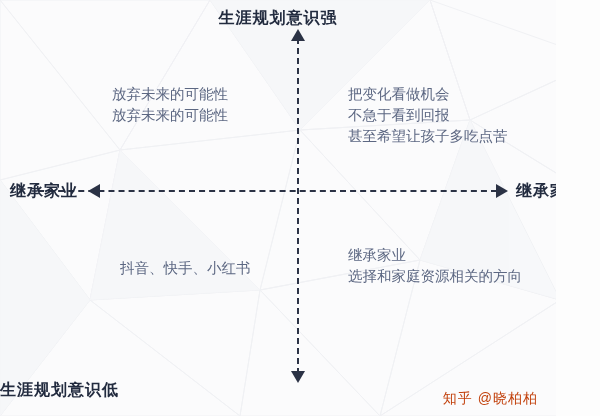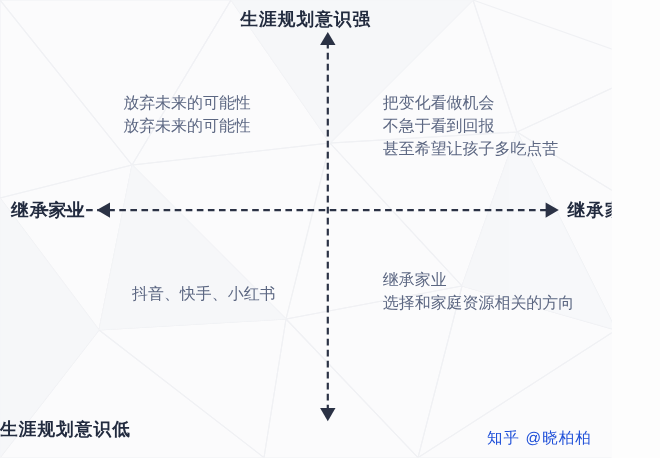--- a/index.html
+++ b/index.html
@@ -128,21 +128,21 @@
   #quad-tr { left: 336px;  top: 84px;  }
   #quad-bl { left: 108px;  top: 258px; }
   #quad-br { left: 336px;  top: 245px; }
 
   
   #watermark {
     position: absolute;
     right: 18px;
     bottom: 8px;
     font-size: 14px;
-    color: #1d4ed8;
+    color: #c2410c;
     letter-spacing: 1px;
     white-space: nowrap;
     user-select: none;
   }
   #watermark .wm-logo { margin-right: 5px; }
 </style>
 </head>
 <body>
 
 <div id="canvas">

